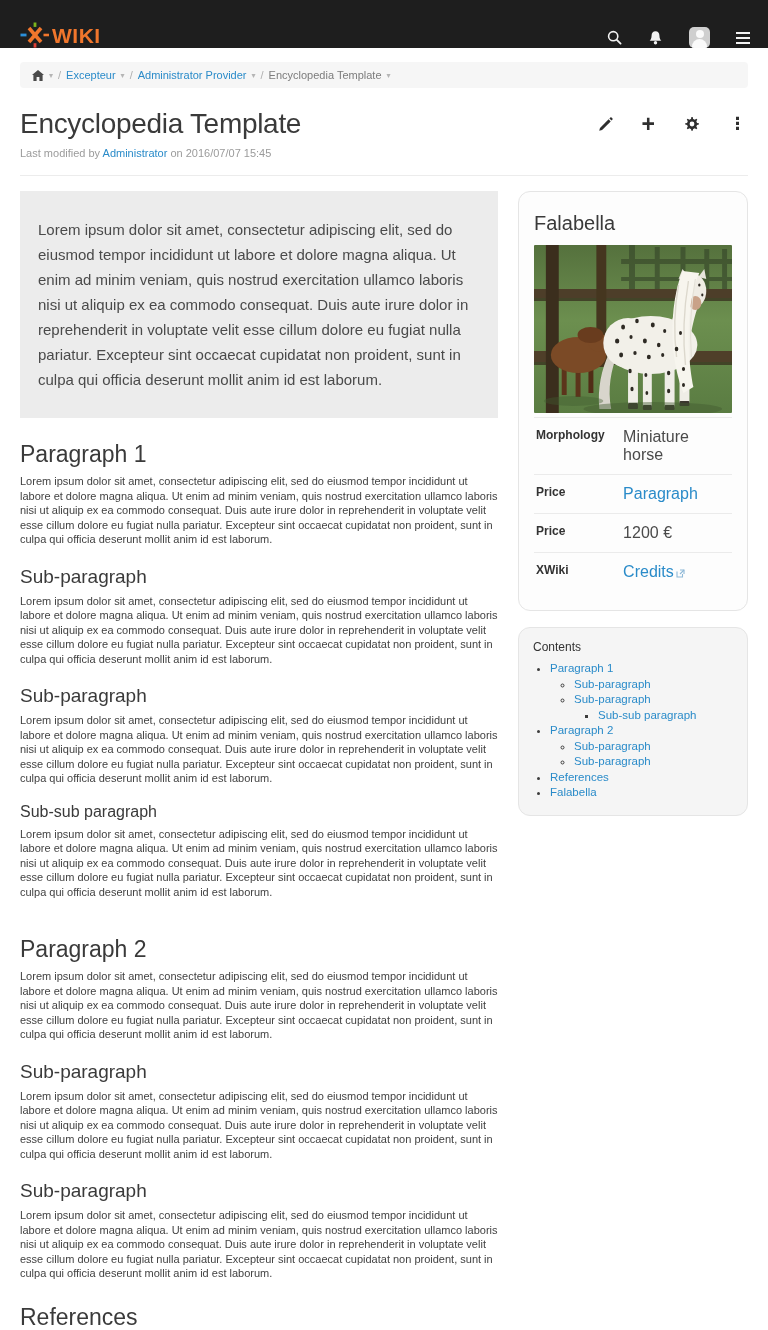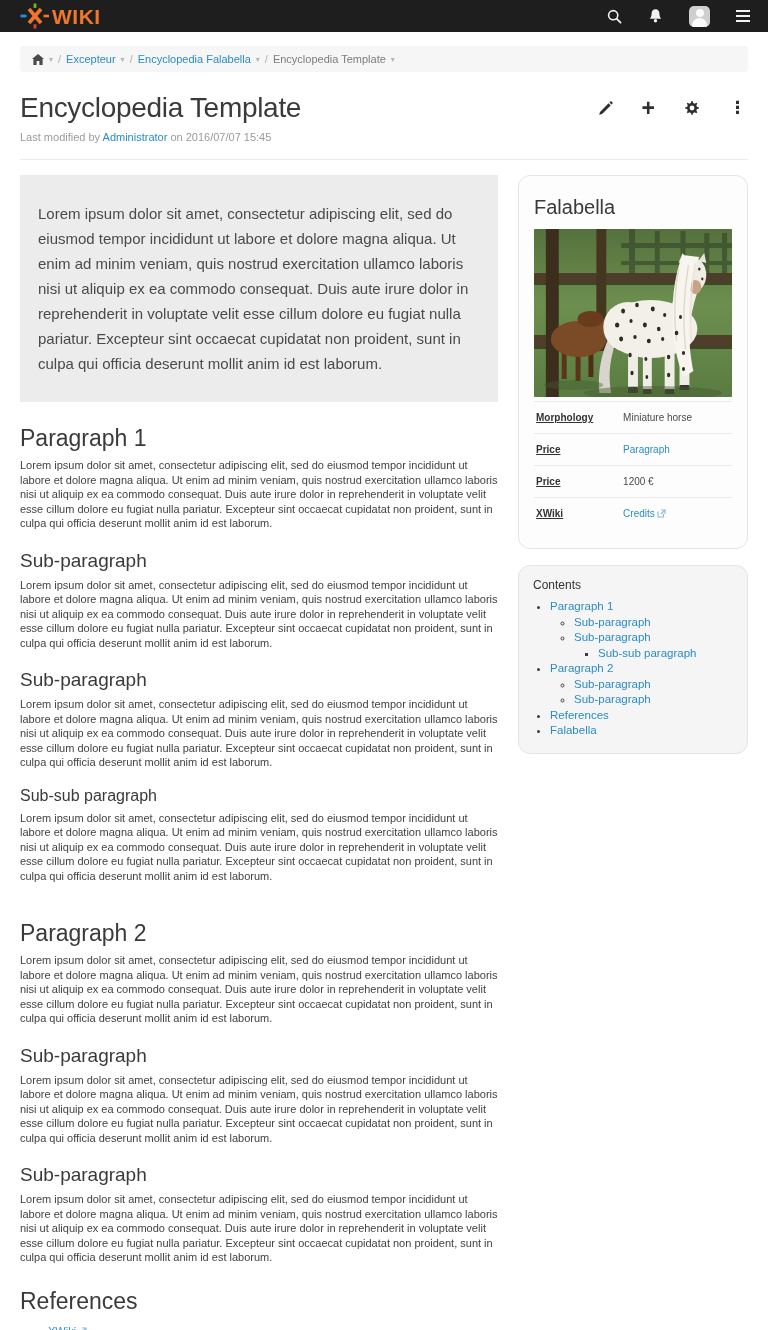--- a/index.html
+++ b/index.html
@@ -7,22 +7,22 @@
   body {
     width: 768px;
     font-family: "Liberation Sans", "DejaVu Sans", sans-serif;
     color: #3d3d3d;
     margin: 0 auto;
   }
   a { color: #2a8bc9; text-decoration: none; cursor: pointer; }
 
   
   .topbar {
-    height: 32px; background: #1e1e1e;
-    display: flex; align-items: center; justify-content: space-between;
+    height: 48px; background: #1e1e1e;
+    display: flex; align-items: flex-end; justify-content: space-between;
     padding: 0 18px 0 20px;
   }
   .logo { display: flex; align-items: center; gap: 1px; }
   .logo svg { display: block; }
   .logo-wiki {
     color: #f0762c; font-size: 21px; font-weight: 700; letter-spacing: 0.5px;
     line-height: 1; margin-left: 1px;
   }
   .topbar-icons { display: flex; align-items: center; gap: 26px; }
   .tb-icon { display: flex; align-items: center; justify-content: center; cursor: pointer; }
@@ -83,24 +83,24 @@
   .panel {
     border: 1px solid #e5e5e5; border-radius: 12px; background: #fdfdfd;
     padding: 12px 15px 18px;
   }
   .panel + .panel { margin-top: 16px; }
   .infobox-title { font-size: 20px; font-weight: 400; color: #3a3a3a; margin: 8px 0 10px; }
   .infobox-img { width: 100%; height: 168px; display: block; border-radius: 1px; }
   .infobox-table { width: 100%; border-collapse: collapse; margin-top: 4px; }
   .infobox-table tr { border-top: 1px solid #ebebeb; }
   .infobox-table th {
-    text-align: left; font-size: 10px; color: #333; font-weight: 700;
-    padding: 10px 4px 10px 2px; width: 45%; vertical-align: top; text-decoration: underline;
-  }
-  .infobox-table td { font-size: 10px; color: #4a4a4a; padding: 10px 0; vertical-align: top; }
+    text-align: left; font-size: 12px; color: #333; font-weight: 700;
+    padding: 10px 4px 10px 2px; width: 45%; vertical-align: top;
+  }
+  .infobox-table td { font-size: 16px; color: #4a4a4a; padding: 10px 0; vertical-align: top; }
 
   .toc-panel { background: #f5f5f5; padding: 12px 14px 14px; }
   .toc-title { font-size: 12px; font-weight: 400; color: #333; margin-bottom: 7px; }
   .toc-panel ul { list-style: disc; margin-left: 17px; font-size: 11.5px; line-height: 15.5px; }
   .toc-panel ul ul { list-style: circle; margin-left: 24px; }
   .toc-panel ul ul ul { list-style: square; margin-left: 24px; }
 </style>
 </head>
 <body>
 
@@ -145,21 +145,21 @@
   <span class="tb-icon">
     <svg width="12" height="11" viewBox="0 0 12 11">
       <path d="M6 0 L12 5 L10.6 5 L10.6 11 L7.4 11 L7.4 7 L4.6 7 L4.6 11 L1.4 11 L1.4 5 L0 5 Z" fill="#4a4a4a"></path>
     </svg>
   </span>
   <span class="bc-caret">▾</span>
   <span class="bc-sep">/</span>
   <a>Excepteur</a>
   <span class="bc-caret">▾</span>
   <span class="bc-sep">/</span>
-  <a>Encyclopedia Falabella</a>
+  <a>Administrator Provider</a>
   <span class="bc-caret">▾</span>
   <span class="bc-sep">/</span>
   <span class="bc-current">Encyclopedia Template</span>
   <span class="bc-caret">▾</span>
 </nav>
 
 <div class="page-head">
   <div class="head-row">
     <h1 class="doc-title">Encyclopedia Template</h1>
     <div class="head-actions">

